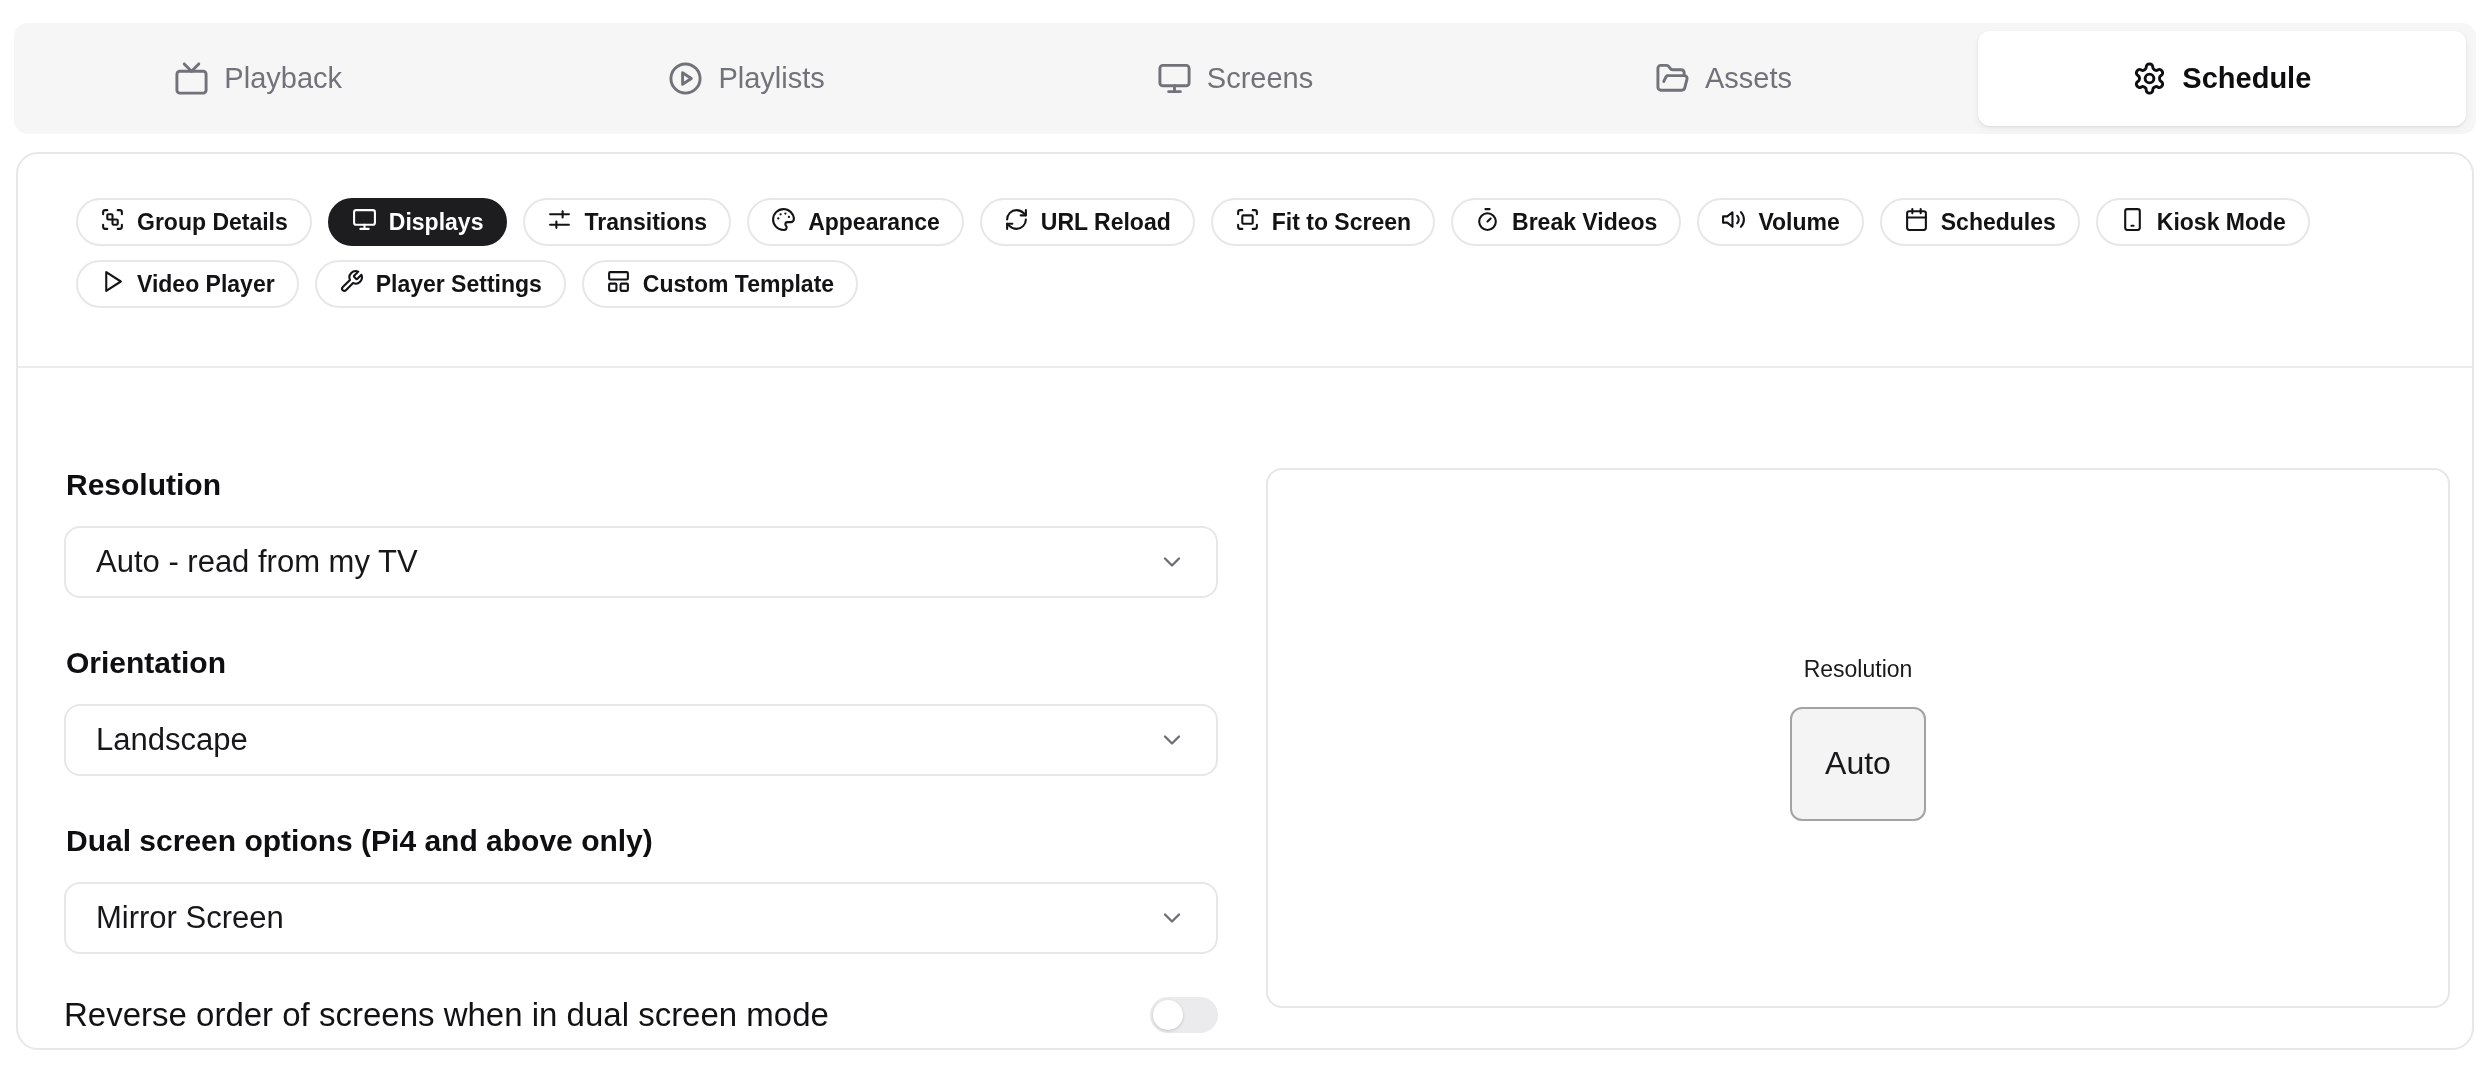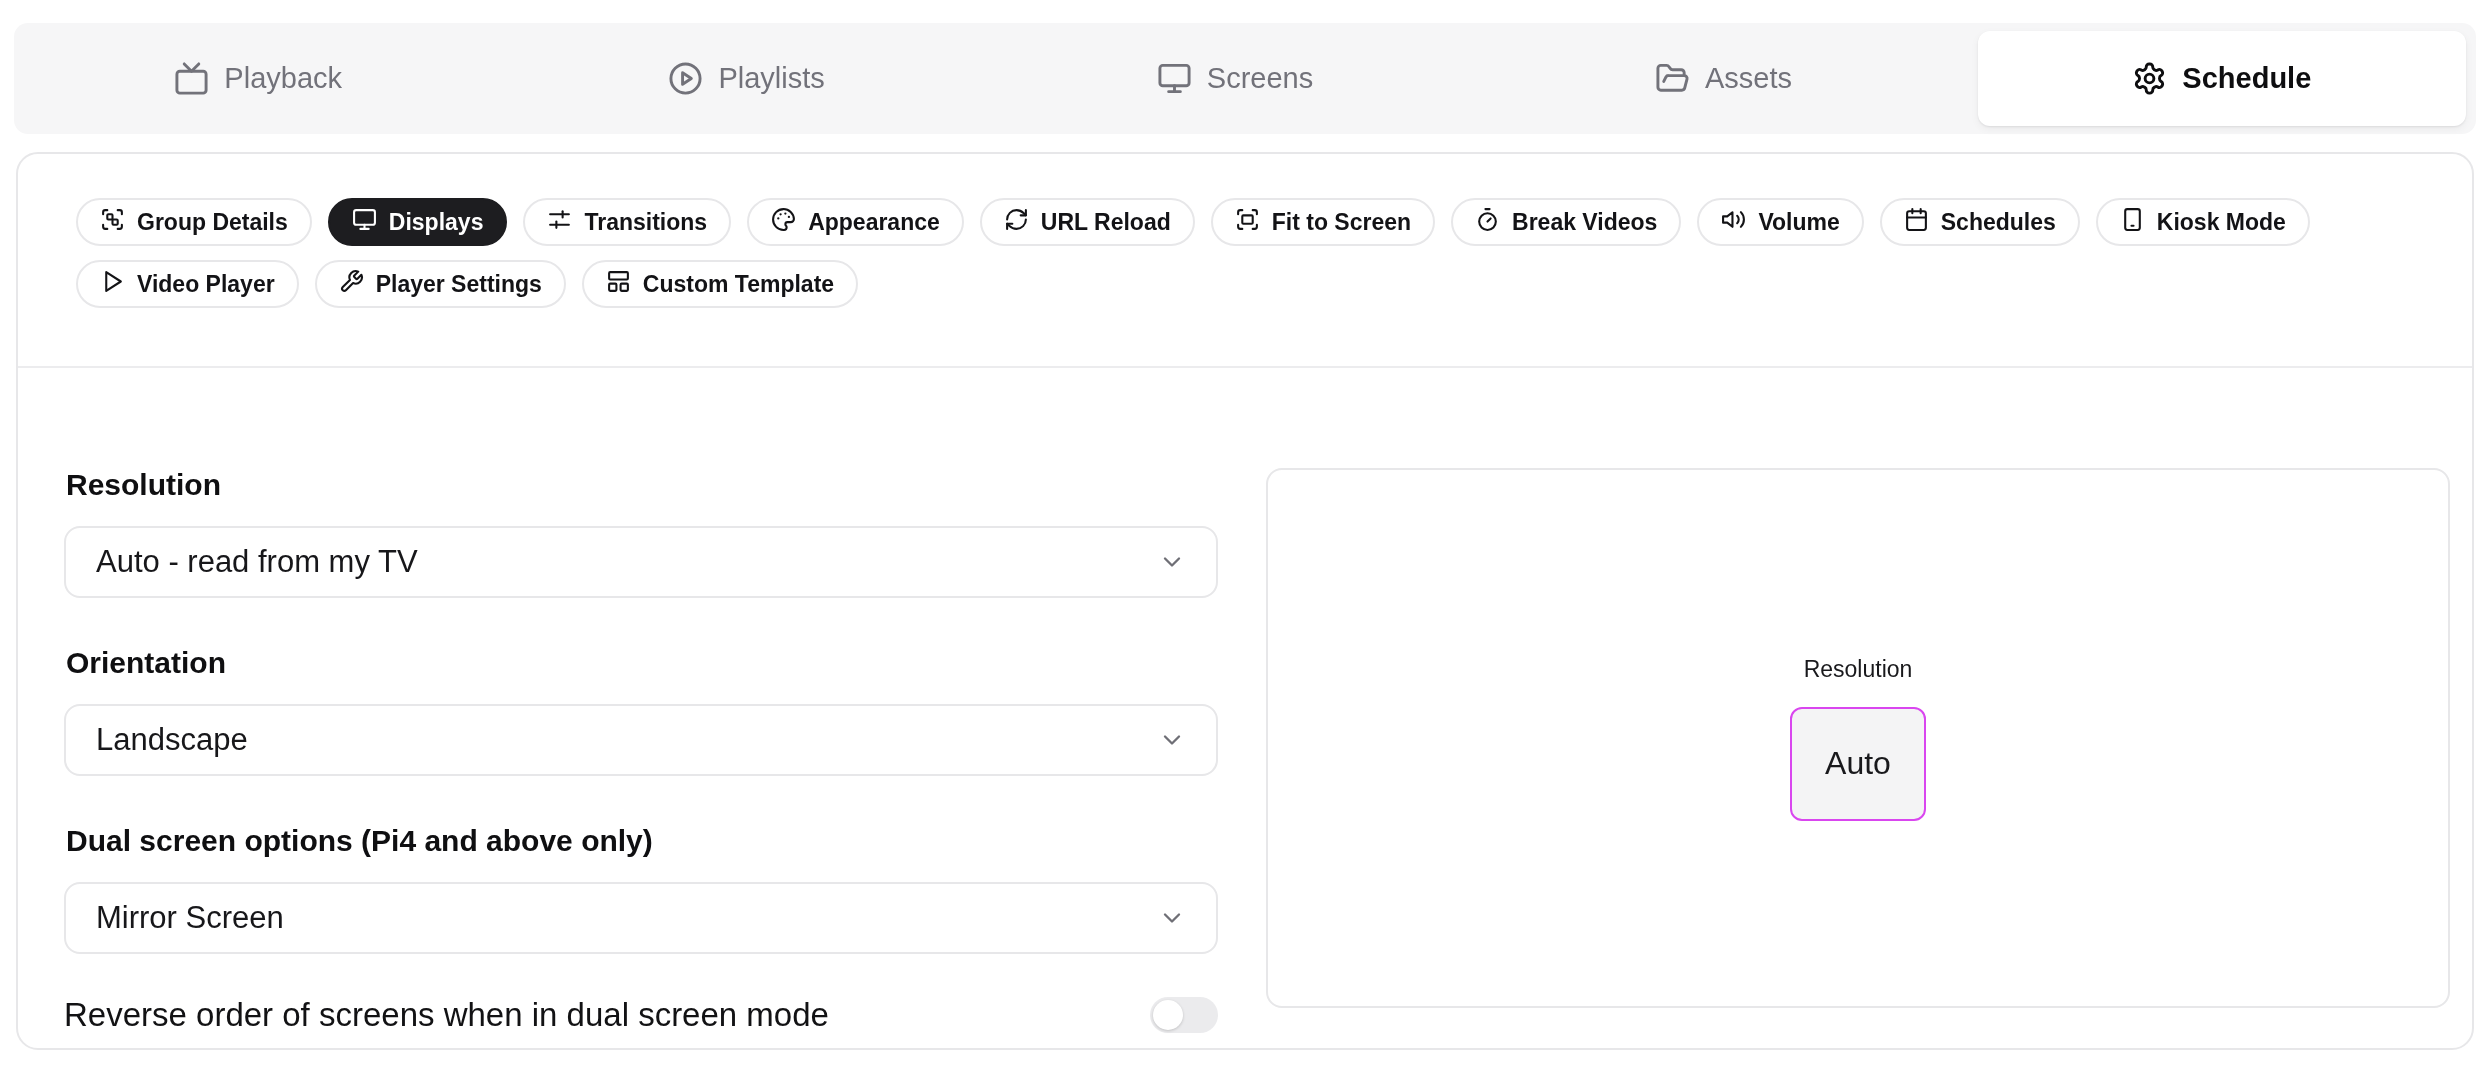--- a/index.html
+++ b/index.html
@@ -43,21 +43,21 @@
   .toggle { position:relative; width:68px; height:36px; border-radius:18px;
             background:#ebebed; flex:0 0 auto; cursor:pointer; }
   .toggle .knob { position:absolute; left:3px; top:3px; width:30px; height:30px; border-radius:50%;
                   background:#fff; box-shadow:0 1px 3px rgba(0,0,0,.18); }
 
   
   .preview-panel { margin-left:48px; flex:1 1 auto; height:540px;
                    border:2px solid var(--border,#e7e7e9); border-radius:16px;
                    display:flex; flex-direction:column; align-items:center; justify-content:center; }
   .preview-label { font-size:23px; font-weight:500; color:#19191c; margin-bottom:24px; }
-  .preview-box { width:136px; height:114px; background:#f4f4f5; border:2px solid #d946ef;
+  .preview-box { width:136px; height:114px; background:#f4f4f5; border:2px solid #a3a3a3;
                  border-radius:12px; display:flex; align-items:center; justify-content:center; }
   .preview-box span { font-size:32px; color:#19191c; }
 </style>
 </head>
 <body>
 
 <nav class="topnav">
     <div class="nav-item">
       <span class="icon">
         <svg viewBox="0 0 24 24" fill="none" stroke="currentColor" stroke-width="2" stroke-linecap="round" stroke-linejoin="round">

